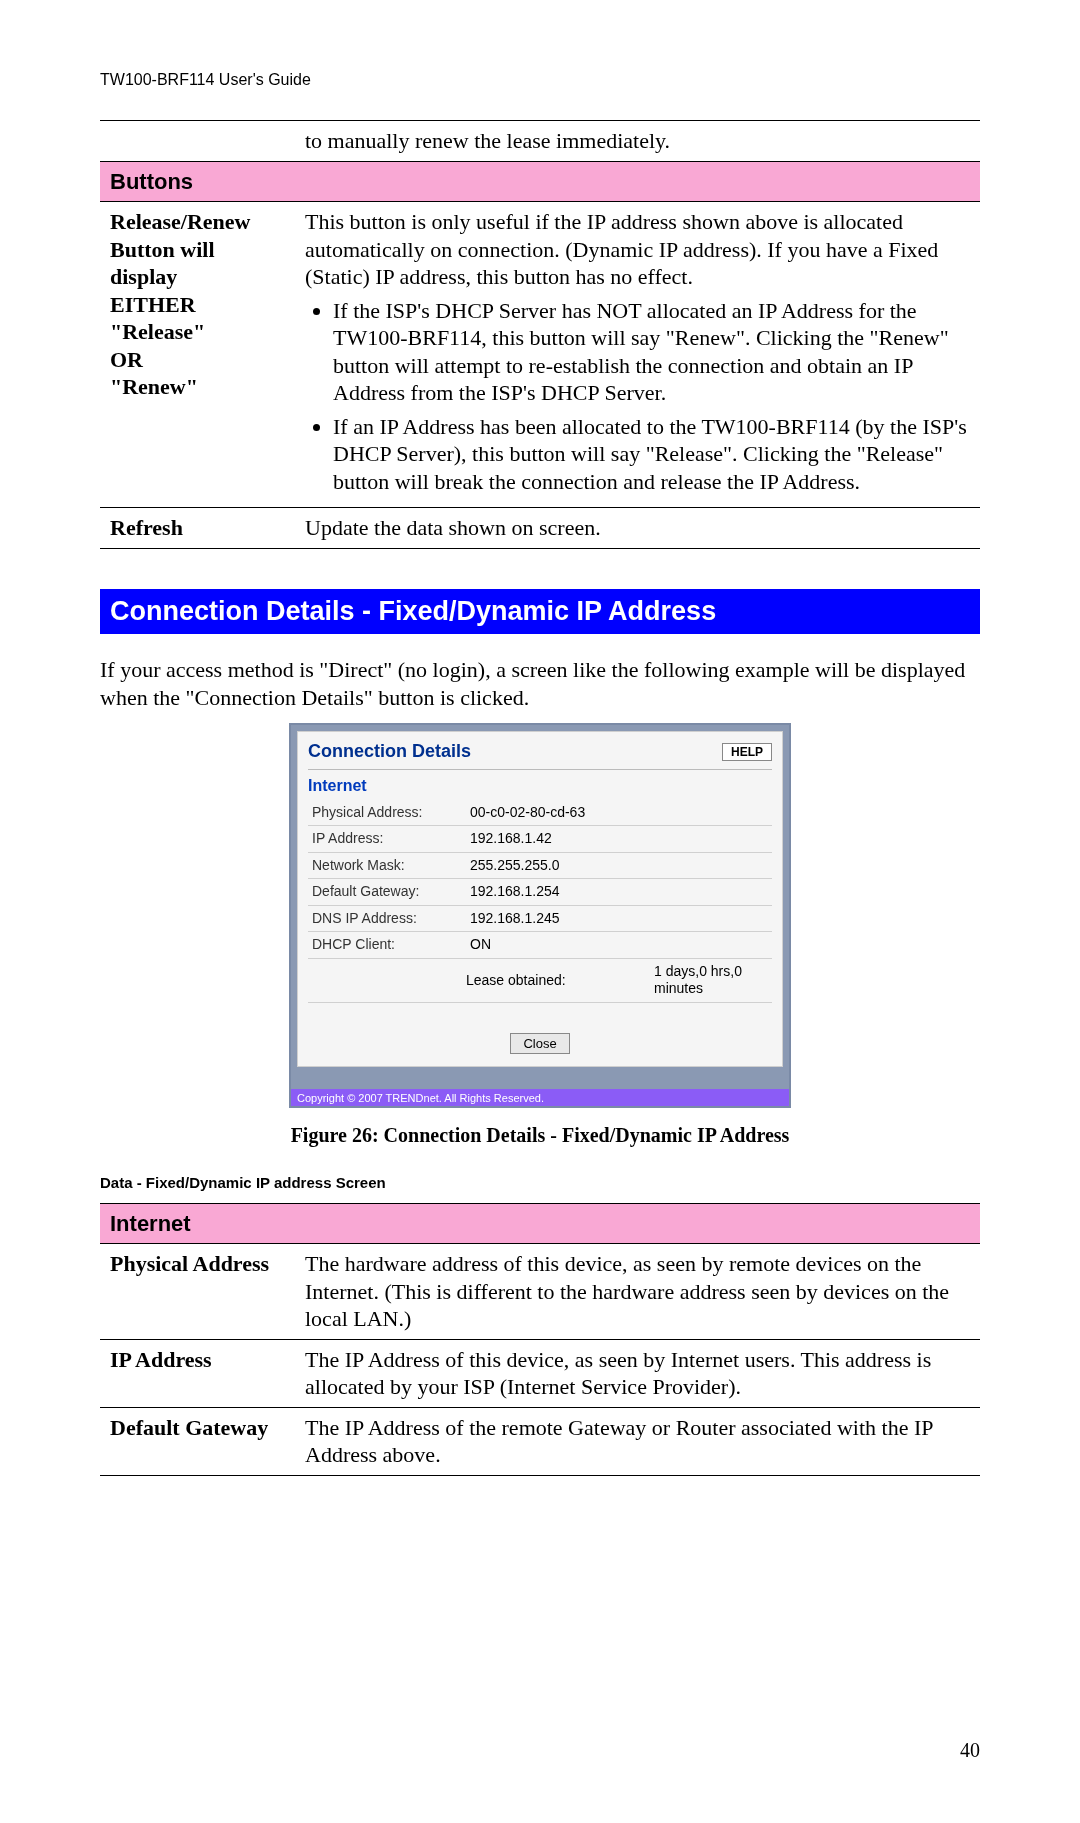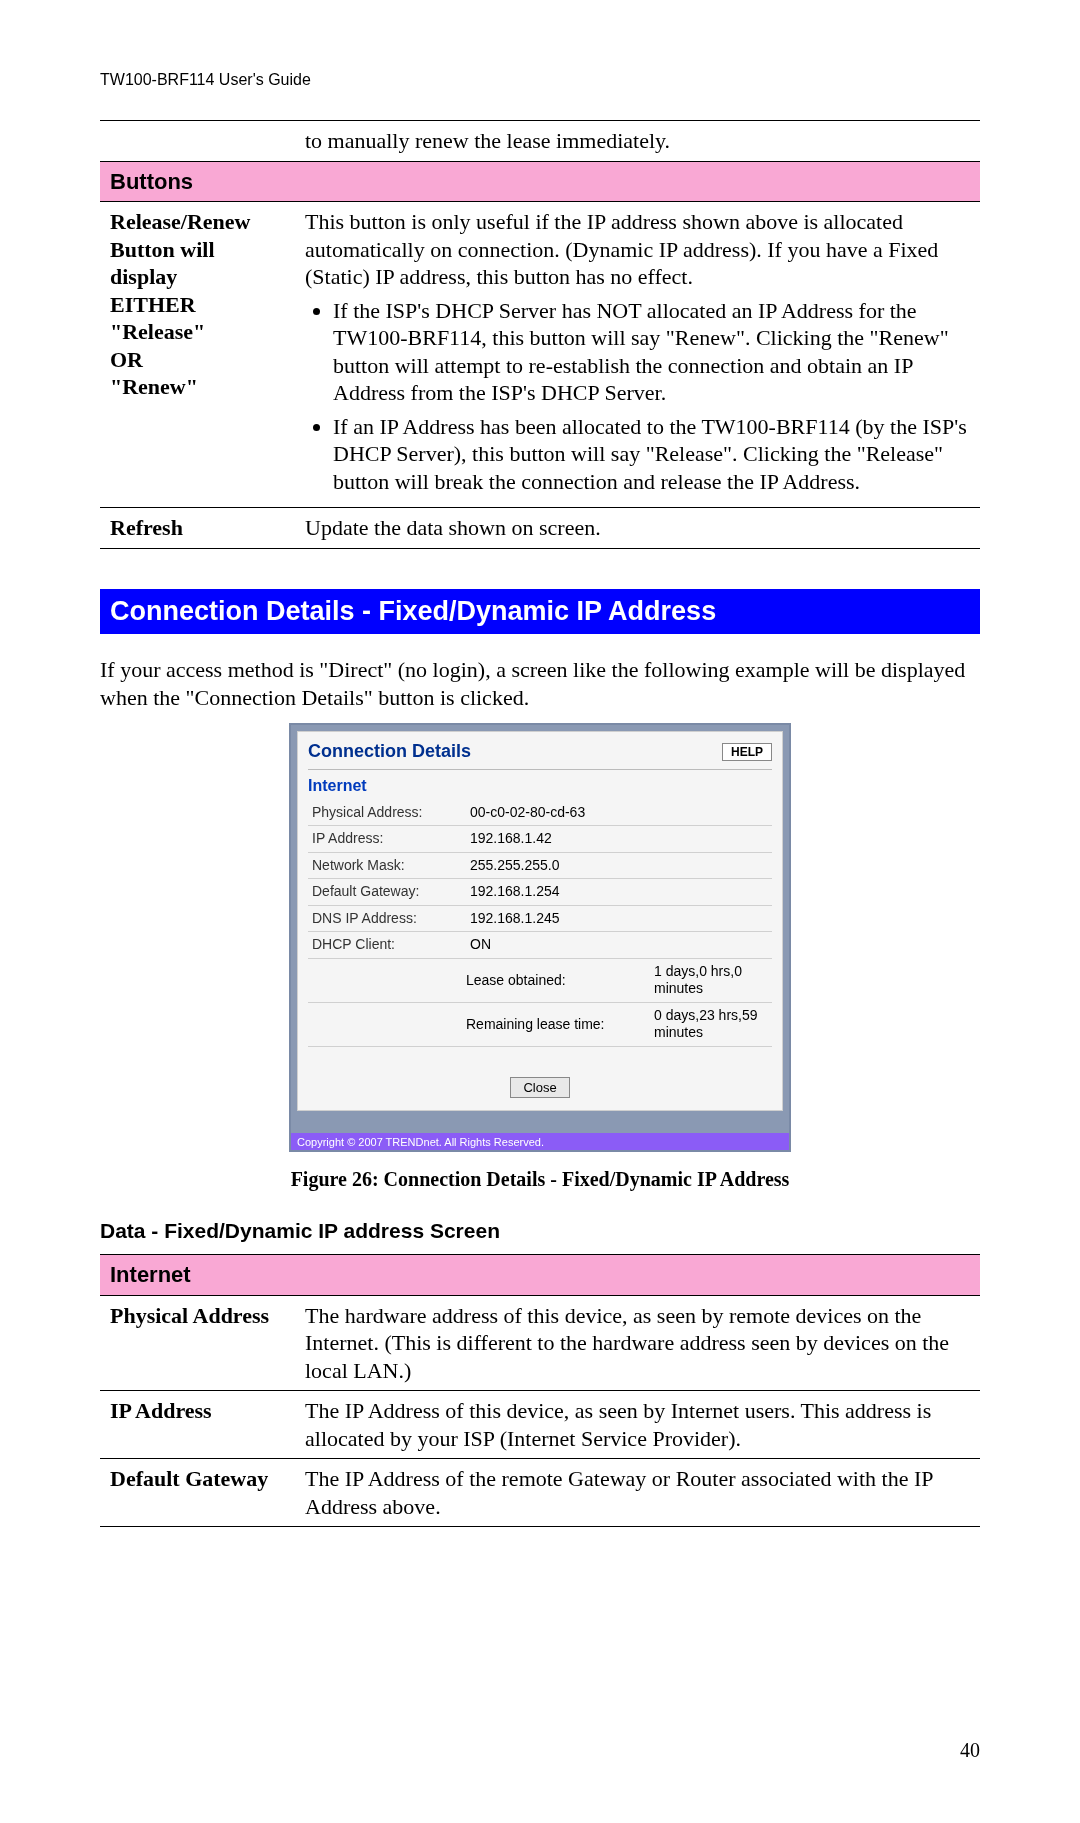--- a/index.html
+++ b/index.html
@@ -160,21 +160,21 @@
 .figure-caption {
   text-align: center;
   font-weight: bold;
   font-size: 20px;
   margin: 14px 0 26px 0;
 }
 
 .h-sub {
   font-family: Arial, Helvetica, sans-serif;
   font-weight: bold;
-  font-size: 21px;
+  font-size: 15px;
   margin: 0 0 10px 0;
 }
 </style>
 </head>
 <body>
 
 <div class="page">
   <div class="header-text">TW100-BRF114 User's Guide</div>
 
   <table class="desc">
@@ -247,25 +247,20 @@
               </tr>
           <tr>
                 <td class="k">DHCP Client:</td>
                 <td colspan="2">ON</td>
               </tr>
           <tr>
                 <td class="k"></td>
                 <td class="sub">Lease obtained:</td>
                 <td>1 days,0 hrs,0 minutes</td>
               </tr>
-          <tr>
-                <td class="k"></td>
-                <td class="sub">Remaining lease time:</td>
-                <td>0 days,23 hrs,59 minutes</td>
-              </tr>
         </tbody>
           </table>
         <div class="dlg-close-row">
           <button class="dlg-btn">Close</button>
         </div>
       </div>
       <div class="dlg-copyright">Copyright © 2007 TRENDnet. All Rights Reserved.</div>
     </div>
   </div>
 

